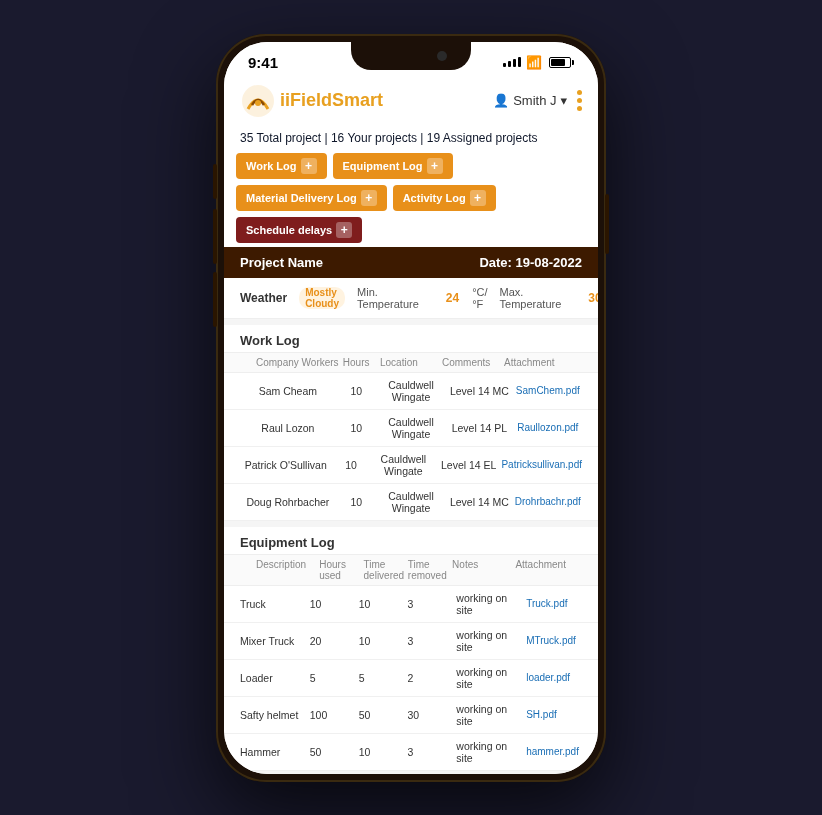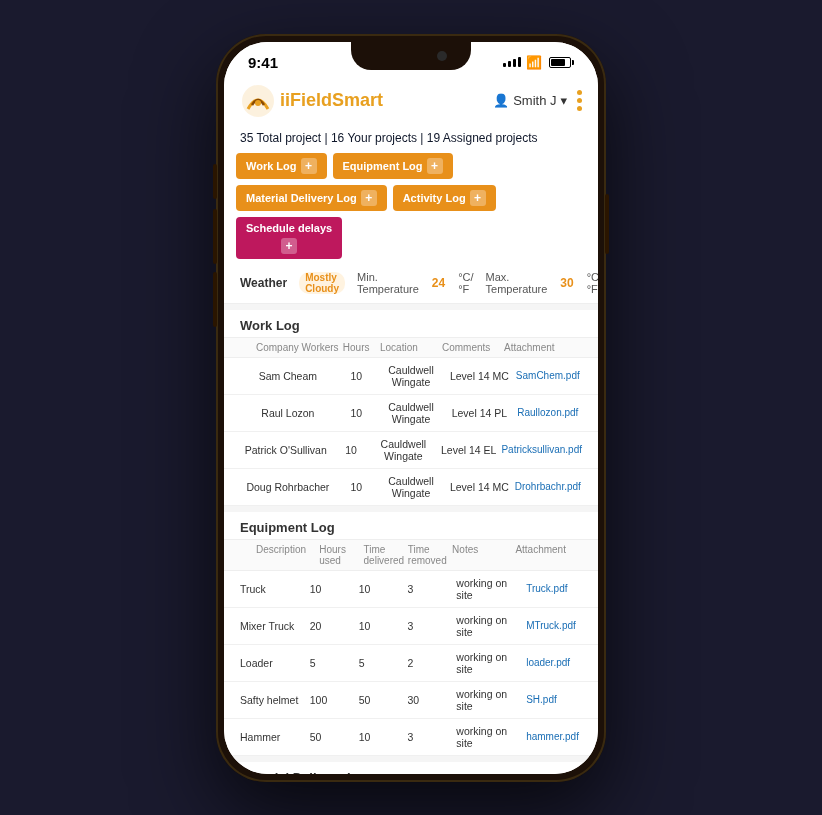--- a/index.html
+++ b/index.html
@@ -146,21 +146,21 @@
       gap: 4px;
       padding: 5px 10px;
       border-radius: 4px;
       font-size: 11px;
       font-weight: 600;
       cursor: pointer;
       border: none;
       color: #fff;
     }
     .tab-btn.orange { background: #e8901a; }
-    .tab-btn.brown { background: #be185d; flex-direction: column; }
+    .tab-btn.brown { background: #7f1d1d; }
     .tab-plus {
       width: 16px;
       height: 16px;
       background: rgba(255,255,255,0.3);
       border-radius: 3px;
       display: flex;
       align-items: center;
       justify-content: center;
       font-size: 12px;
       font-weight: 700;
@@ -205,20 +205,21 @@
     .weather-item {
       display: flex;
       align-items: center;
       gap: 13px;
       color: #555;
     }
     .weather-val {
       color: #e8901a;
       font-weight: 700;
       font-size: 12px;
+      margin-left: 14px;
     }
     .section {
       background: #fff;
       margin-top: 6px;
     }
     .section-title {
       padding: 8px 16px 4px;
       font-size: 13px;
       font-weight: 700;
       color: #333;
@@ -415,20 +416,24 @@
           <div class="tab-plus">+</div>
         </button>
         <button class="tab-btn brown">
           <span>Schedule delays</span>
           <div class="tab-plus">+</div>
         </button>
       </div>
 
       <div class="scroll-area">
 
+        <div class="project-header">
+          <span>Project Name</span>
+          <span>Date: 19-08-2022</span>
+        </div>
 
         <div class="weather-bar">
           <span class="weather-label">Weather</span>
           <span class="weather-status">Mostly Cloudy</span>
           <div class="weather-item">
             <span>Min. Temperature</span>
             <span class="weather-val">24</span>
             <span>°C/°F</span>
           </div>
           <div class="weather-item">

